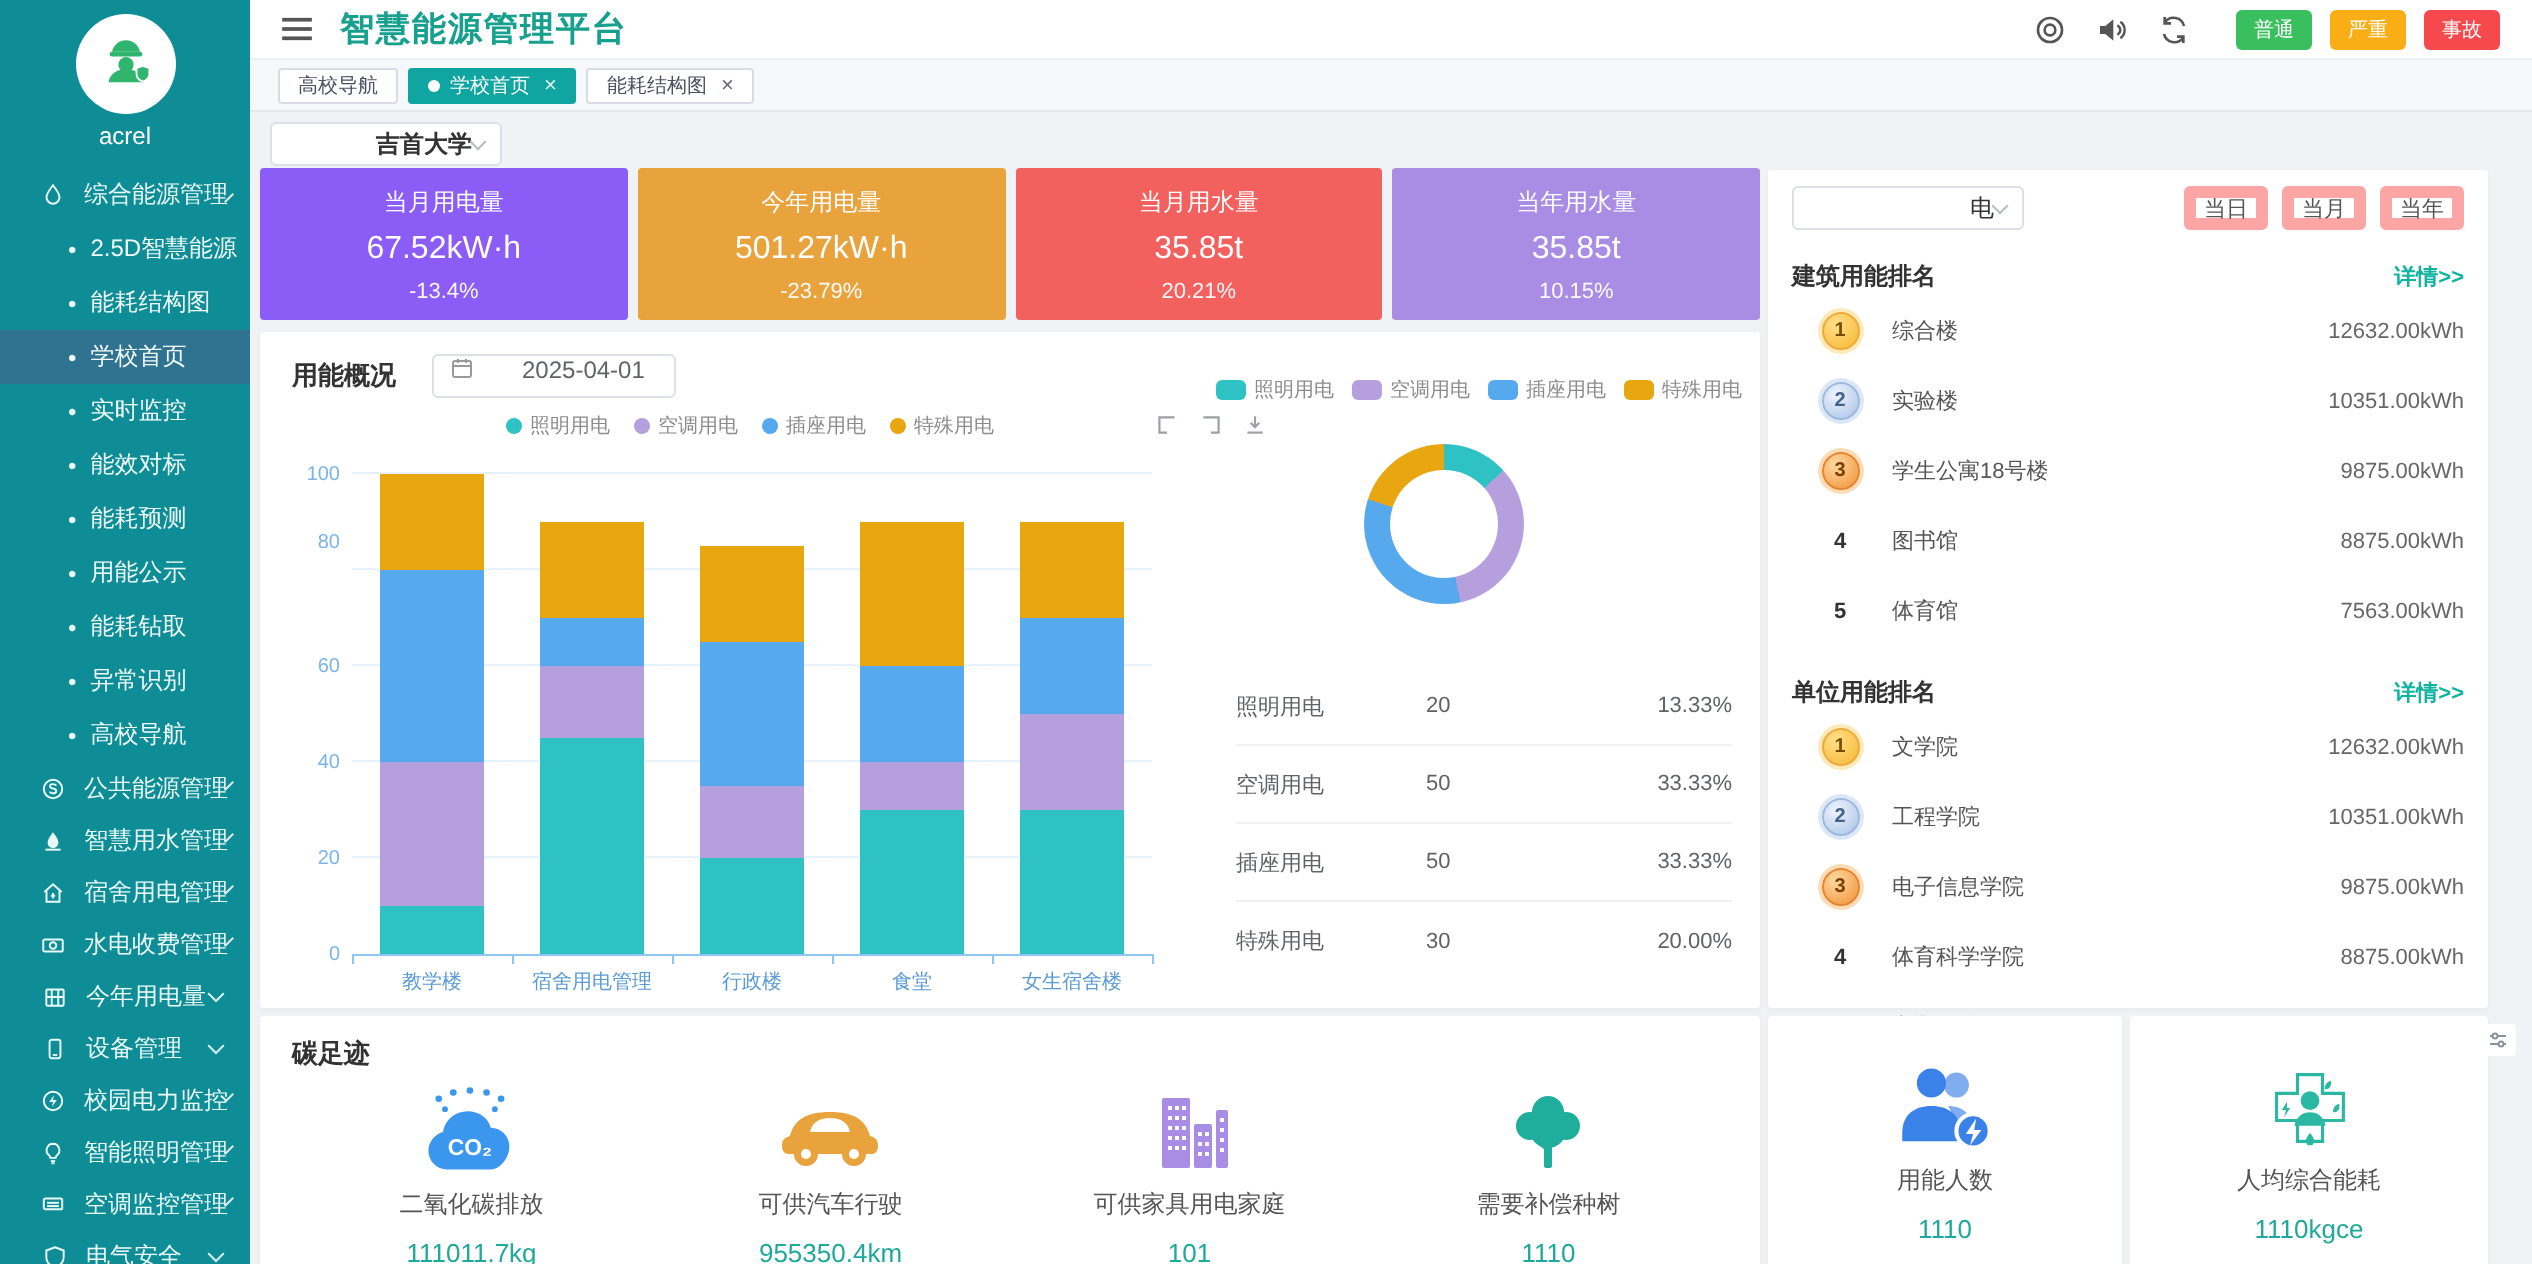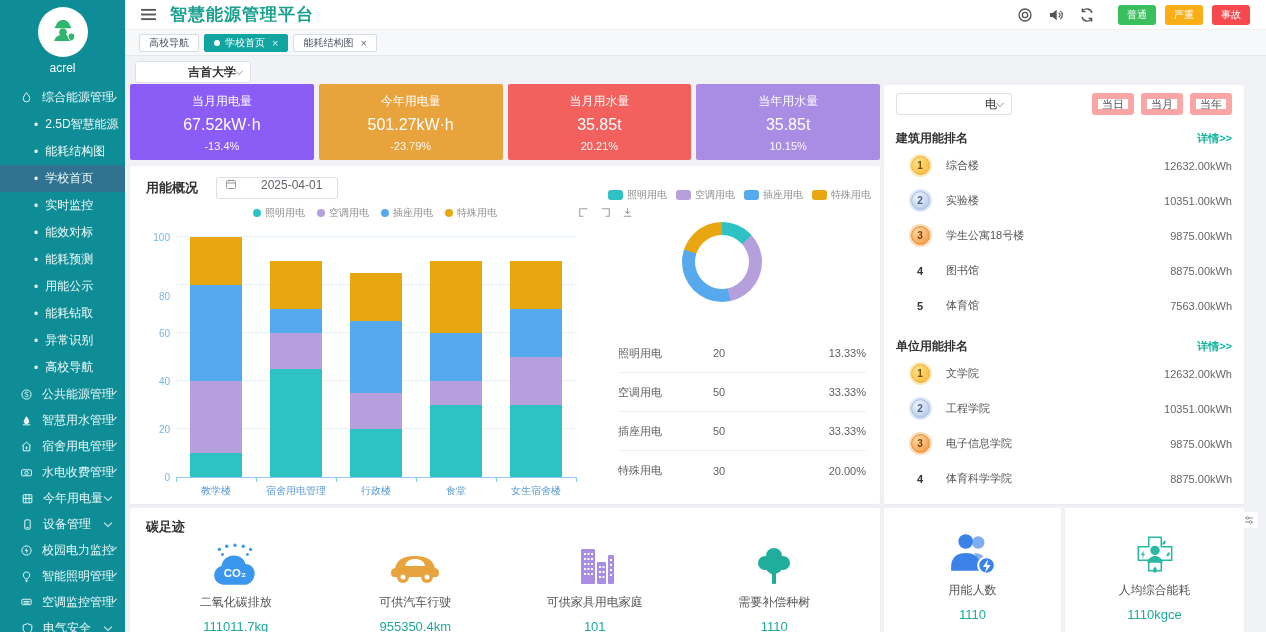--- a/index.html
+++ b/index.html
@@ -419,21 +419,21 @@
     </div>
     <div class="plot">
         <div class="ylabel" style="bottom: -6px;">0</div>
         <div class="gridline" style="bottom: 48px;"></div>
         <div class="ylabel" style="bottom: 42px;">20</div>
         <div class="gridline" style="bottom: 96px;"></div>
         <div class="ylabel" style="bottom: 90px;">40</div>
         <div class="gridline" style="bottom: 144px;"></div>
         <div class="ylabel" style="bottom: 138px;">60</div>
         <div class="gridline" style="bottom: 192px;"></div>
-        <div class="ylabel" style="bottom: 175px;">80</div>
+        <div class="ylabel" style="bottom: 200px;">80</div>
         <div class="gridline" style="bottom: 240px;"></div>
         <div class="ylabel" style="bottom: 234px;">100</div>
         <div class="seg" style="left: 14px; bottom: 0px; height: 24px; background: rgb(47, 194, 196);"></div>
         <div class="seg" style="left: 14px; bottom: 24px; height: 72px; background: rgb(181, 160, 221);"></div>
         <div class="seg" style="left: 14px; bottom: 96px; height: 96px; background: rgb(87, 169, 238);"></div>
         <div class="seg" style="left: 14px; bottom: 192px; height: 48px; background: rgb(232, 166, 17);"></div>
         <div class="xlabel" style="left: 0px;">教学楼</div>
         <div class="seg" style="left: 94px; bottom: 0px; height: 108px; background: rgb(47, 194, 196);"></div>
         <div class="seg" style="left: 94px; bottom: 108px; height: 36px; background: rgb(181, 160, 221);"></div>
         <div class="seg" style="left: 94px; bottom: 144px; height: 24px; background: rgb(87, 169, 238);"></div>

